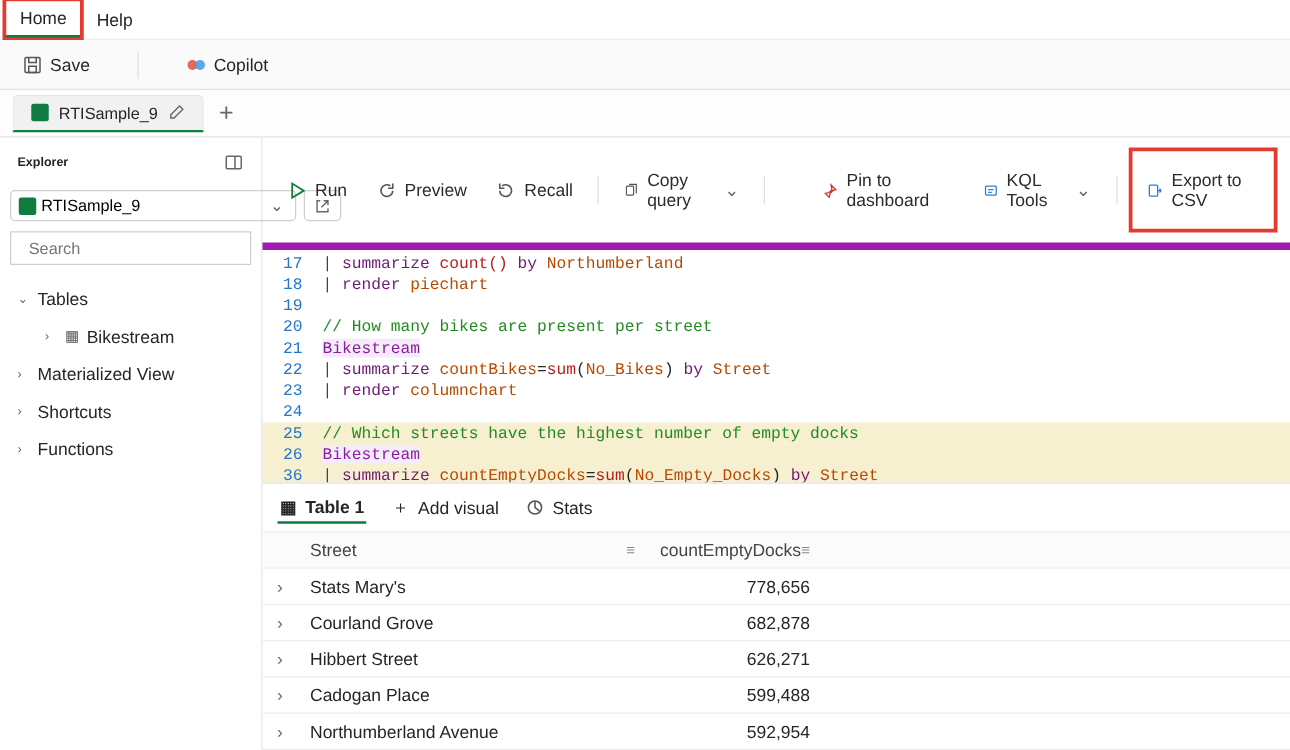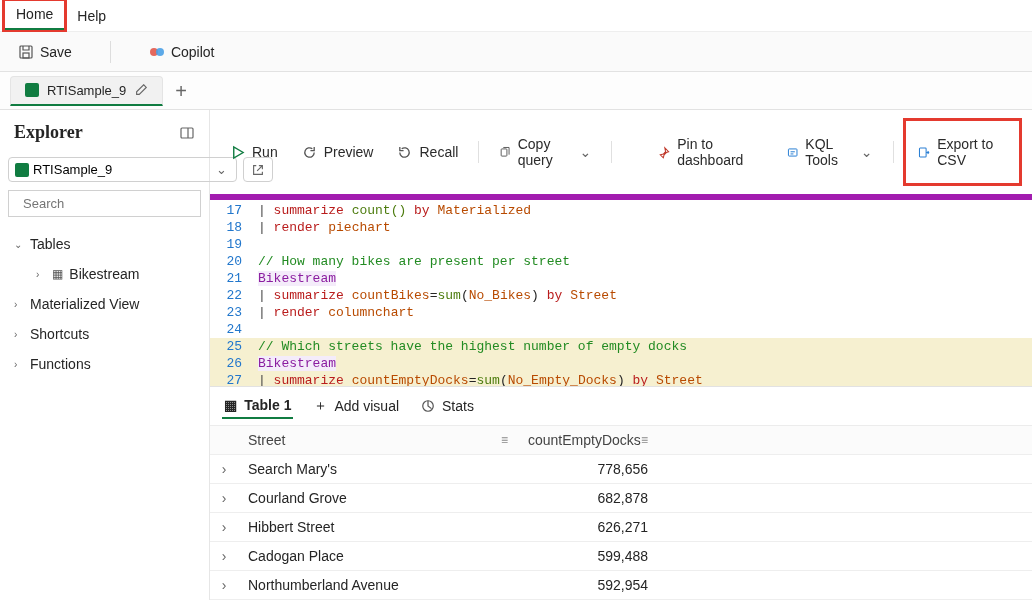--- a/index.html
+++ b/index.html
@@ -87,21 +87,21 @@
     
     .sidebar {
       width: 210px;
       border-right: 1px solid #e6e6e6;
       padding: 10px 8px;
       display:flex;
       flex-direction:column;
       gap:8px;
     }
     .sidebar-header { display:flex; justify-content:space-between; align-items:center; padding:2px 6px 6px;}
-    .sidebar-header h3 { font-size:18px; font-weight:600;font-family:Liberation Serif, serif;}
+    .sidebar-header h3 { font-size:10px; font-weight:600;}
     .side-select {
       display:flex; align-items:center; gap:4px;
       border:1px solid #d0d0d0; border-radius:4px; padding:4px 6px;
     }
     .side-select .dbicon { width:14px;height:14px;background:#107c41;border-radius:2px;}
     .side-select input { border:none; outline:none; flex:1; font-size:13px; background:transparent;}
     .side-select .chev, .side-select .popout { color:#666; cursor:pointer; padding:0 3px;}
     .side-search {
       display:flex; align-items:flex-end; gap:6px;
       border:1px solid #d0d0d0; border-radius:0; padding:5px 8px; color:#888;
@@ -145,22 +145,22 @@
       font-family: Consolas, "Courier New", monospace;
       font-size: 13px;
       line-height: 17px;
       padding: 2px 0;
       overflow:hidden;
     }
     .code-row { display:flex; }
     .lineno { width:44px; text-align:right; color:#2277cc; padding-right:12px; user-select:none;}
     .code-line { white-space:pre; padding-left:4px;}
     .tok-pipe { color:#444;}
-    .tok-op { color:#b91c1c;font-family:Liberation Mono, monospace;}
-    .tok-fn { color:#4d7c0f;}
+    .tok-op { color:#701a75;font-family:Liberation Mono, monospace;}
+    .tok-fn { color:#b91c1c;}
     .tok-id { color:#b84a00;}
     .tok-tbl { color:#8b1da0; background:#f4ecfa;}
     .tok-cmt { color:#228b22;}
     .tok-num { color:#1a6fd6;}
     .hl { background:#f6f0d0;}
     
     .results {
       border-top:1px solid #e2e2e2;
       display:flex; flex-direction:column;
     }
@@ -336,21 +336,21 @@
               <path d="M11 8h4m0 0l-2-2m2 2l-2 2"></path>
             </svg>
           <span>Export to CSV</span>
         </div>
       </div>
     </div>
 
     <div class="code">
       <div class="code-row">
           <span class="lineno">17</span>
-          <span class="code-line"><span class="tok-pipe">| </span><span class="tok-op">summarize</span> <span class="tok-fn">count()</span> <span class="tok-op">by</span> <span class="tok-id">Materialized</span></span>
+          <span class="code-line"><span class="tok-pipe">| </span><span class="tok-op">summarize</span> <span class="tok-fn">count()</span> <span class="tok-op">by</span> <span class="tok-id">Northumberland</span></span>
         </div>
       <div class="code-row">
           <span class="lineno">18</span>
           <span class="code-line"><span class="tok-pipe">| </span><span class="tok-op">render</span> <span class="tok-id">piechart</span></span>
         </div>
       <div class="code-row">
           <span class="lineno">19</span>
           <span class="code-line"> </span>
         </div>
       <div class="code-row">
@@ -375,21 +375,21 @@
         </div>
       <div class="code-row hl">
           <span class="lineno">25</span>
           <span class="code-line"><span class="tok-cmt">// Which streets have the highest number of empty docks</span></span>
         </div>
       <div class="code-row hl">
           <span class="lineno">26</span>
           <span class="code-line"><span class="tok-tbl">Bikestream</span></span>
         </div>
       <div class="code-row hl">
-          <span class="lineno">27</span>
+          <span class="lineno">36</span>
           <span class="code-line"><span class="tok-pipe">| </span><span class="tok-op">summarize</span> <span class="tok-id">countEmptyDocks</span>=<span class="tok-fn">sum</span>(<span class="tok-id">No_Empty_Docks</span>) <span class="tok-op">by</span> <span class="tok-id">Street</span></span>
         </div>
       <div class="code-row hl">
           <span class="lineno">28</span>
           <span class="code-line"><span class="tok-pipe">| </span><span class="tok-op">top</span> <span class="tok-num">5</span> <span class="tok-op">by</span> <span class="tok-id">countEmptyDocks</span></span>
         </div>
       <div class="code-row">
           <span class="lineno">29</span>
           <span class="code-line"> </span>
         </div>
@@ -421,21 +421,21 @@
               <span>Street</span>
               <span class="colmenu">≡</span>
             </div>
           <div class="gcell gc2">
               <span>countEmptyDocks</span>
               <span class="colmenu">≡</span>
             </div>
         </div>
         <div class="grid-row">
             <div class="gcell gc-expand">›</div>
-            <div class="gcell gc1">Search Mary's</div>
+            <div class="gcell gc1">Stats Mary's</div>
             <div class="gcell gc2" style="justify-content:flex-end">778,656</div>
           </div>
         <div class="grid-row">
             <div class="gcell gc-expand">›</div>
             <div class="gcell gc1">Courland Grove</div>
             <div class="gcell gc2" style="justify-content:flex-end">682,878</div>
           </div>
         <div class="grid-row">
             <div class="gcell gc-expand">›</div>
             <div class="gcell gc1">Hibbert Street</div>

